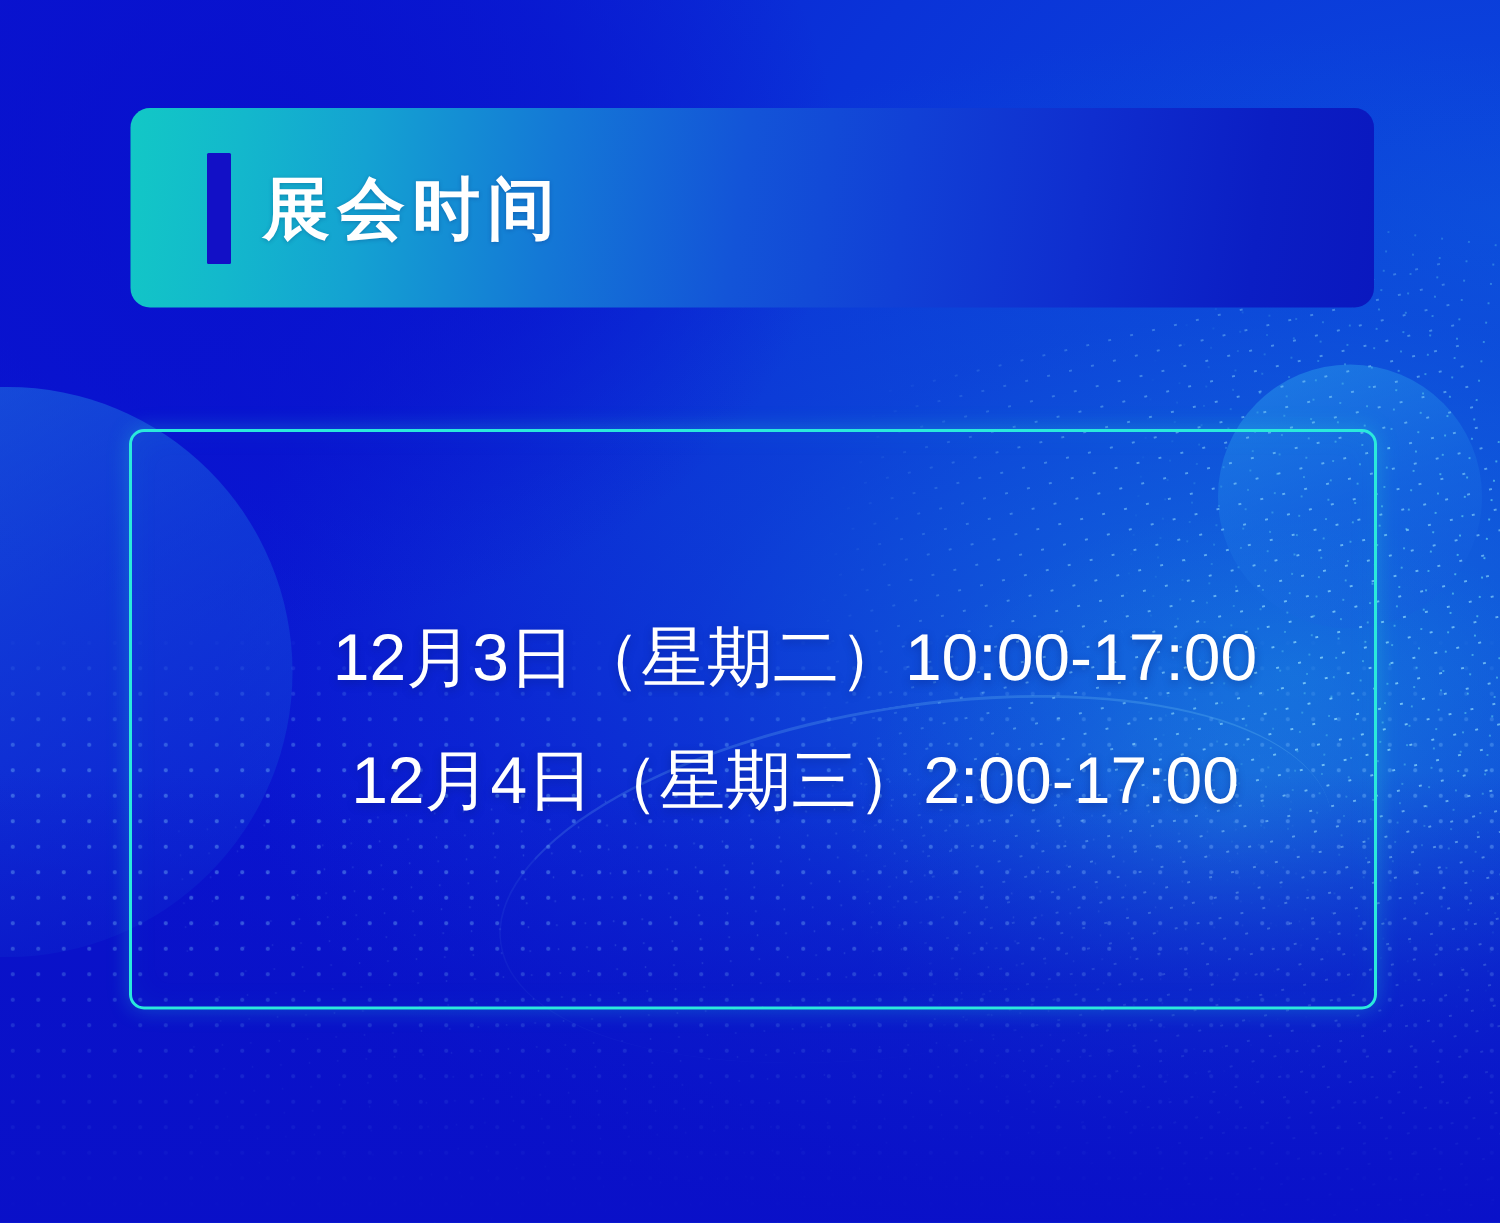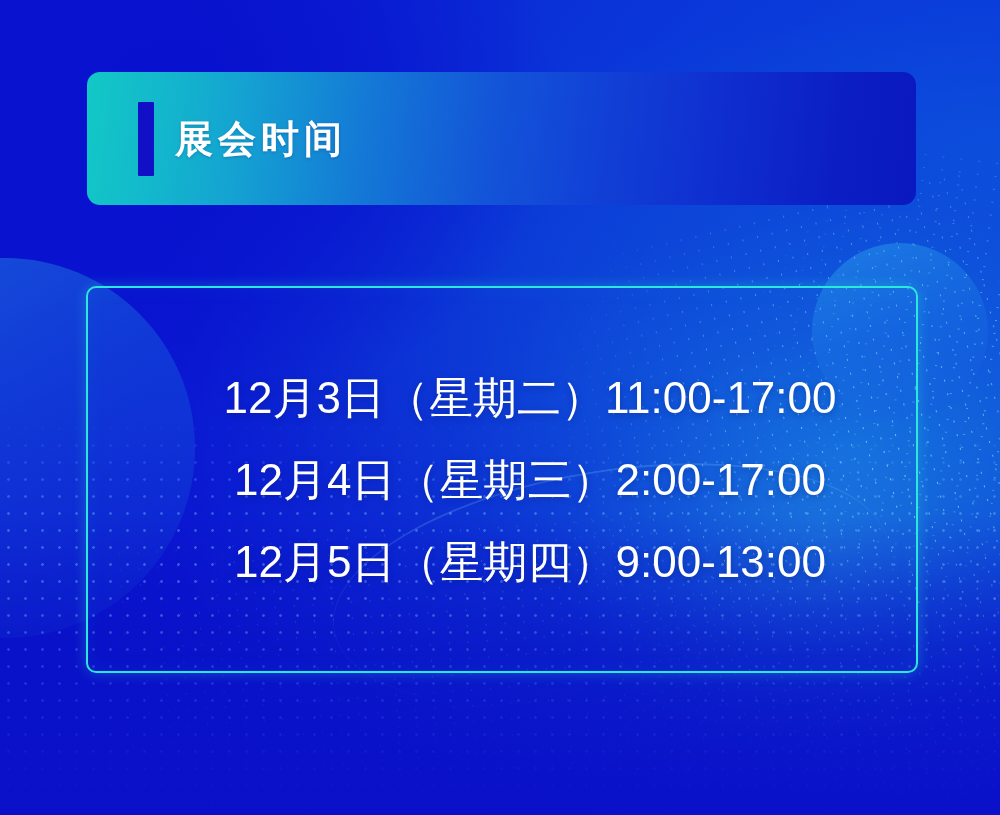--- a/index.html
+++ b/index.html
@@ -106,21 +106,21 @@
        #0b1ec4 90%,
        #0a18bf 100%);
     display:flex;align-items:center;
   }
   .banner-bar{
     position:absolute;left:51px;top:30px;width:16px;height:74px;
     background:#1210c6;border-radius:1px;
   }
   .banner-title{
     position:absolute;left:88px;top:50%;transform:translateY(-50%);
-    color:#ffffff;font-size:38px;font-weight:bold;letter-spacing:5px;
+    color:#ffffff;font-size:45px;font-weight:bold;letter-spacing:5px;
     line-height:1;white-space:nowrap;
     text-shadow:0 1px 3px rgba(0,20,90,.25);
     text-align:center;
   }
 
   
   .card{
     position:absolute;left:86px;top:286px;width:832px;height:387px;
     border:2px solid #2ae9dc;
     border-radius:10px;
@@ -161,19 +161,18 @@
   <div class="wave-swoosh"></div>
   <div class="bg-deep-bottom"></div>
 
   <div class="banner">
     <div class="banner-bar"></div>
     <div class="banner-title">展会时间</div>
   </div>
 
   <div class="card">
     <div class="card-lines">
-      <div class="card-line">12月3日（星期二）11:00-17:00</div>
+      <div class="card-line">12月3日（星期二）10:00-17:00</div>
       <div class="card-line">12月4日（星期三）2:00-17:00</div>
-      <div class="card-line">12月5日（星期四）9:00-13:00</div>
     </div>
   </div>
 
 </div>
 
 </body></html>

